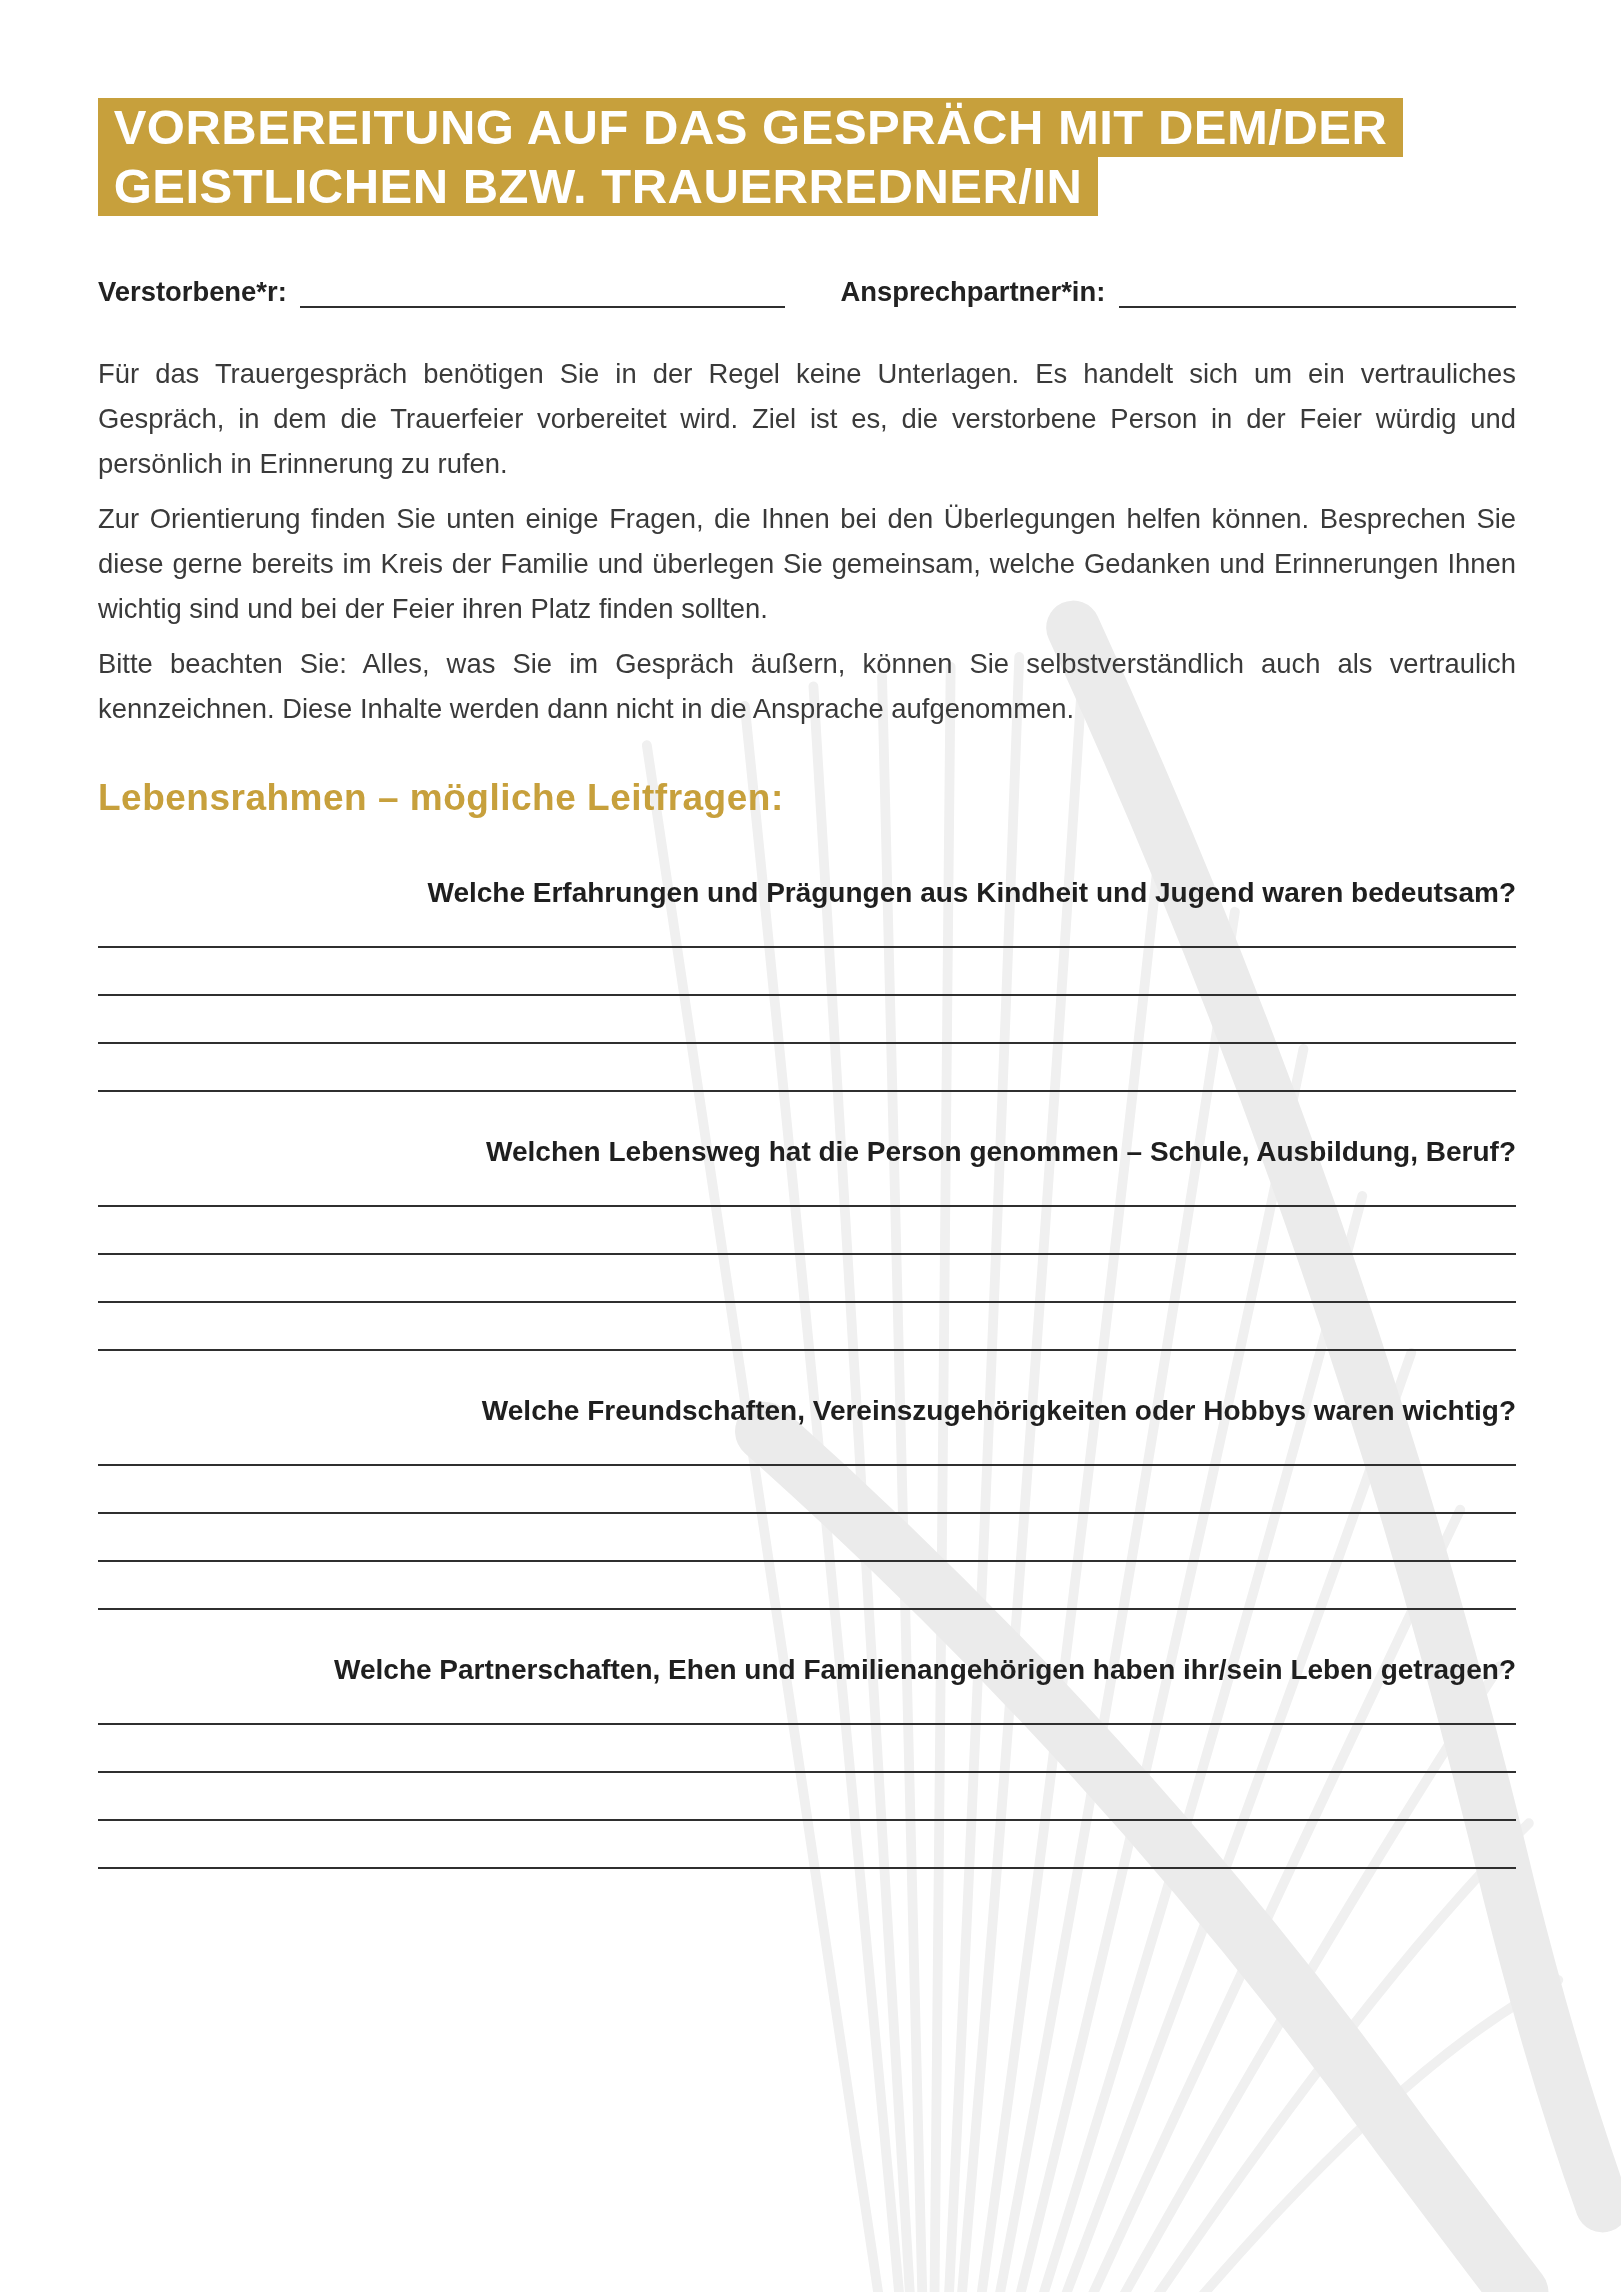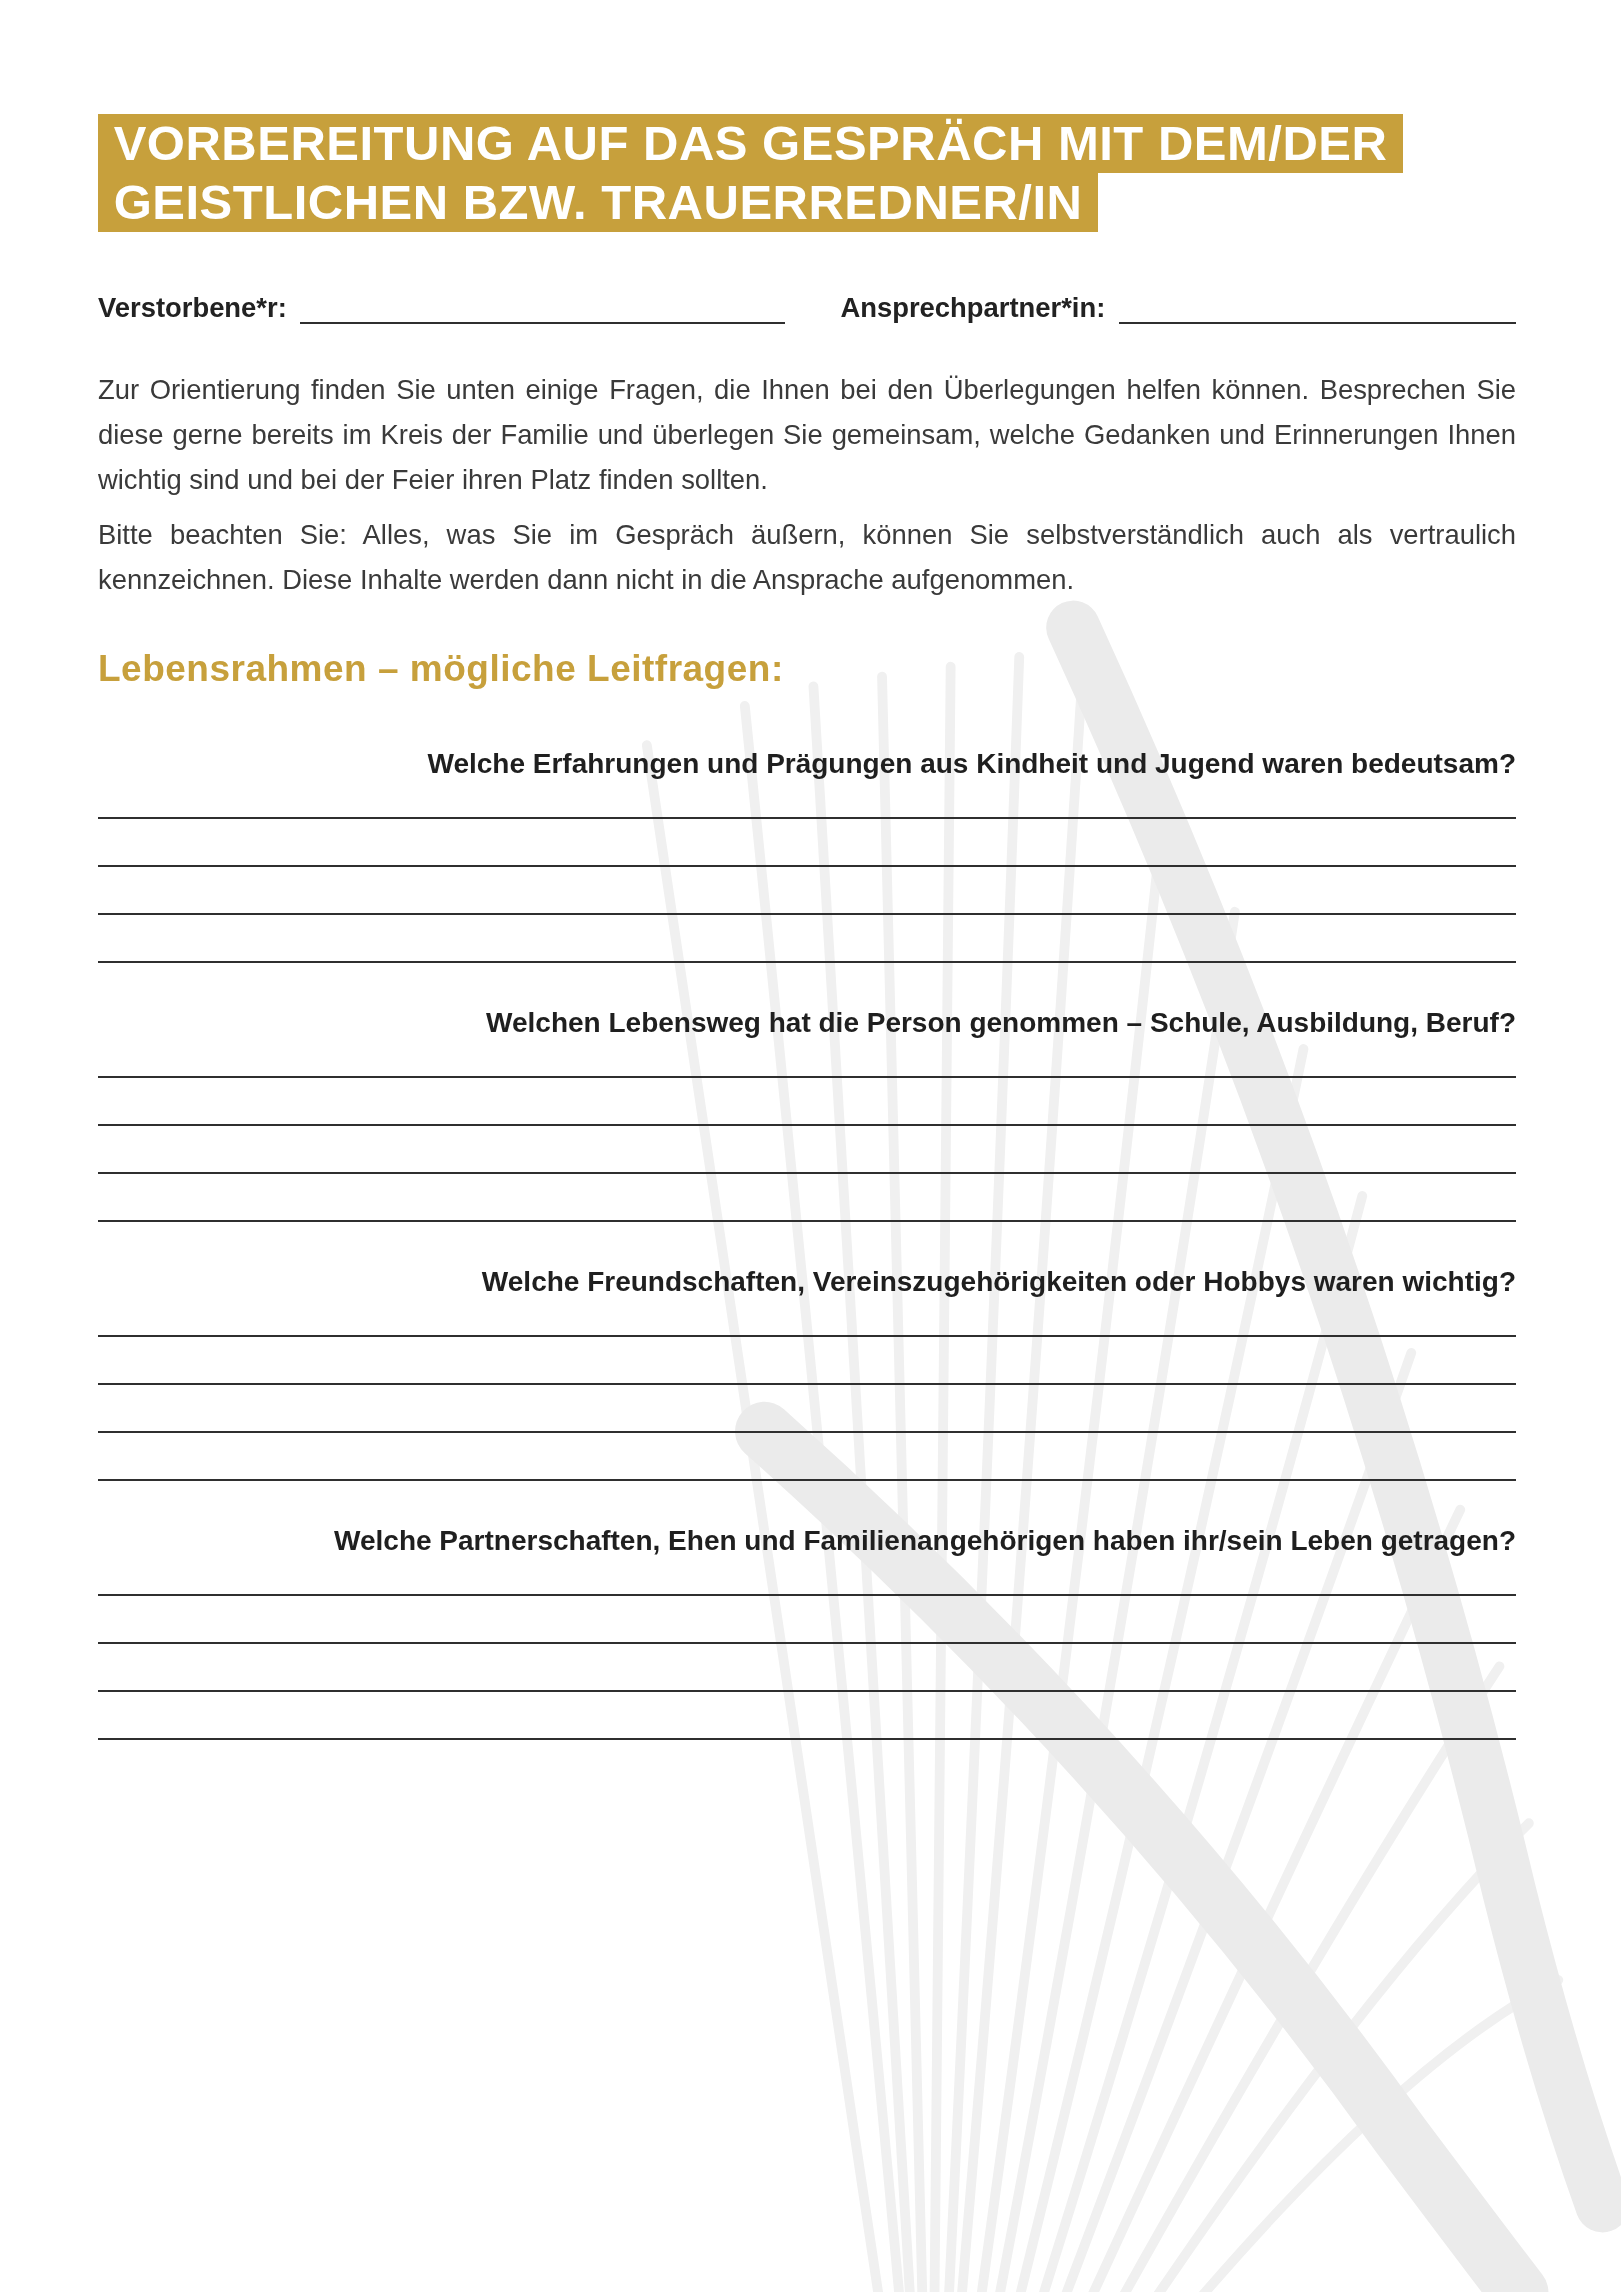--- a/index.html
+++ b/index.html
@@ -14,21 +14,21 @@
   }
   .watermark{
     position:absolute;left:0;top:0;width:1621px;height:2293px;
     pointer-events:none;
   }
   .content{
     position:relative;
     padding:98px 105px 0 98px;
   }
   
-  .title-block{margin:16px 0 55px 0;}
+  .title-block{margin:0 0 55px 0;}
   .title-line{
     display:inline-block;
     background:var(--gold,#C7A03C);
     color:#ffffff;
     font-weight:bold;
     font-size:49px;
     line-height:59px;
     padding:0 15.7px;
     letter-spacing:0.5px;
     white-space:nowrap;
@@ -128,20 +128,21 @@
 
     <div class="fields-row">
       <span class="field-label">Verstorbene*r:</span>
       <span class="field-rule rule-deceased"></span>
       <span class="fields-spacer"></span>
       <span class="field-label">Ansprechpartner*in:</span>
       <span class="field-rule rule-contact"></span>
     </div>
 
     <div class="intro">
+      <p>Für das Trauergespräch benötigen Sie in der Regel keine Unterlagen. Es handelt sich um ein vertrauliches Gespräch, in dem die Trauerfeier vorbereitet wird. Ziel ist es, die verstorbene Person in der Feier würdig und persönlich in Erinnerung zu rufen.</p>
       <p>Zur Orientierung finden Sie unten einige Fragen, die Ihnen bei den Überlegungen helfen können. Besprechen Sie diese gerne bereits im Kreis der Familie und überlegen Sie gemeinsam, welche Gedanken und Erinnerungen Ihnen wichtig sind und bei der Feier ihren Platz finden sollten.</p>
       <p>Bitte beachten Sie: Alles, was Sie im Gespräch äußern, können Sie selbstverständlich auch als vertraulich kennzeichnen. Diese Inhalte werden dann nicht in die Ansprache aufgenommen.</p>
     </div>
 
     <h2 class="section-heading">Lebensrahmen – mögliche Leitfragen:</h2>
 
     <div class="q-block">
       <h3 class="q-label">Welche Erfahrungen und Prägungen aus Kindheit und Jugend waren bedeutsam?</h3>
       <div class="answer-line first"></div>
       <div class="answer-line"></div>

